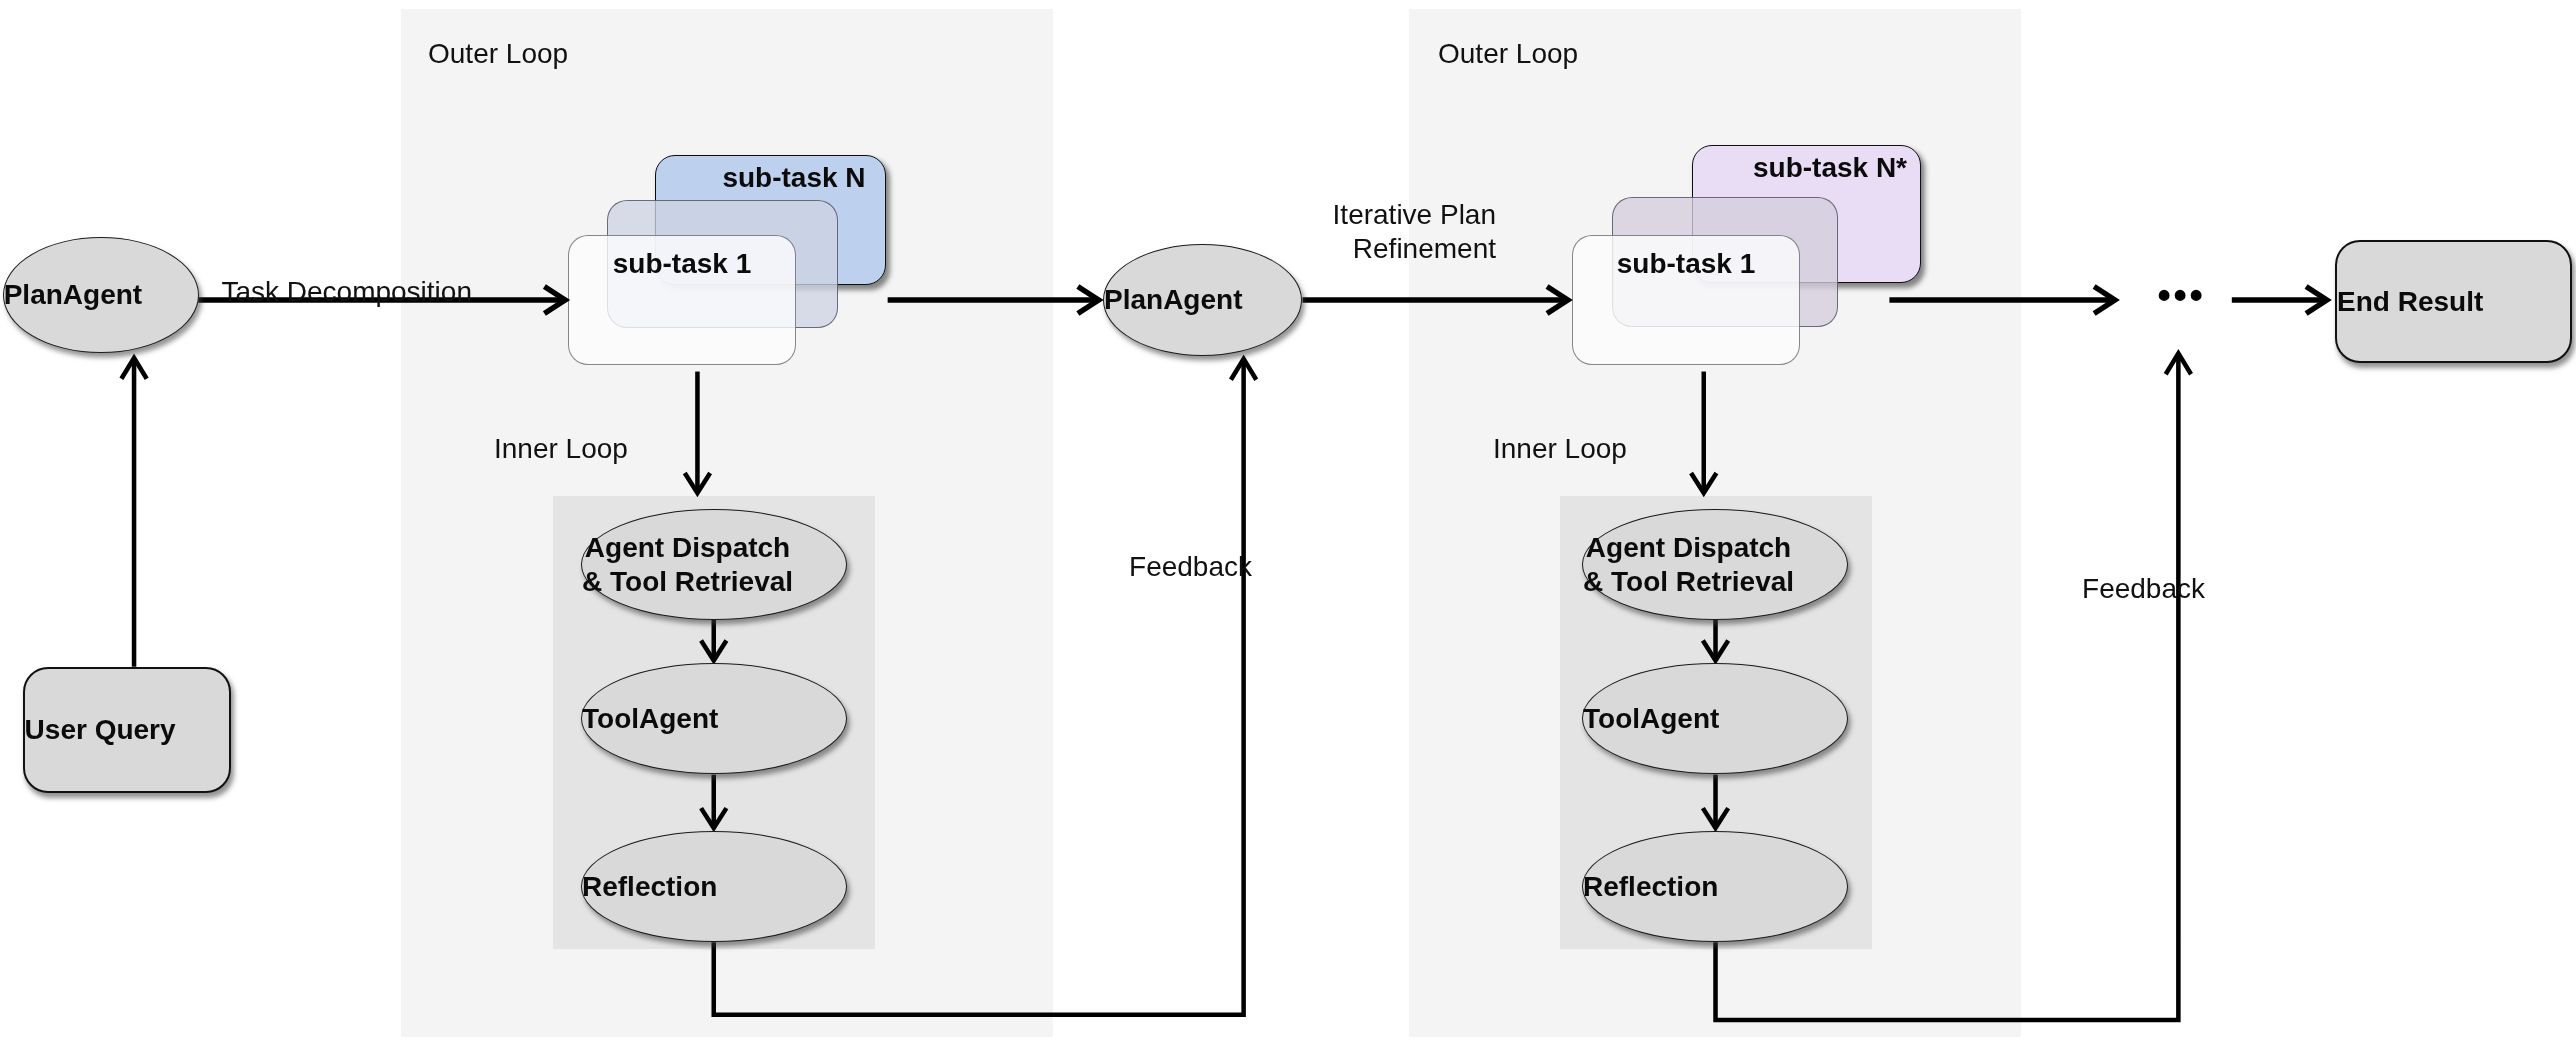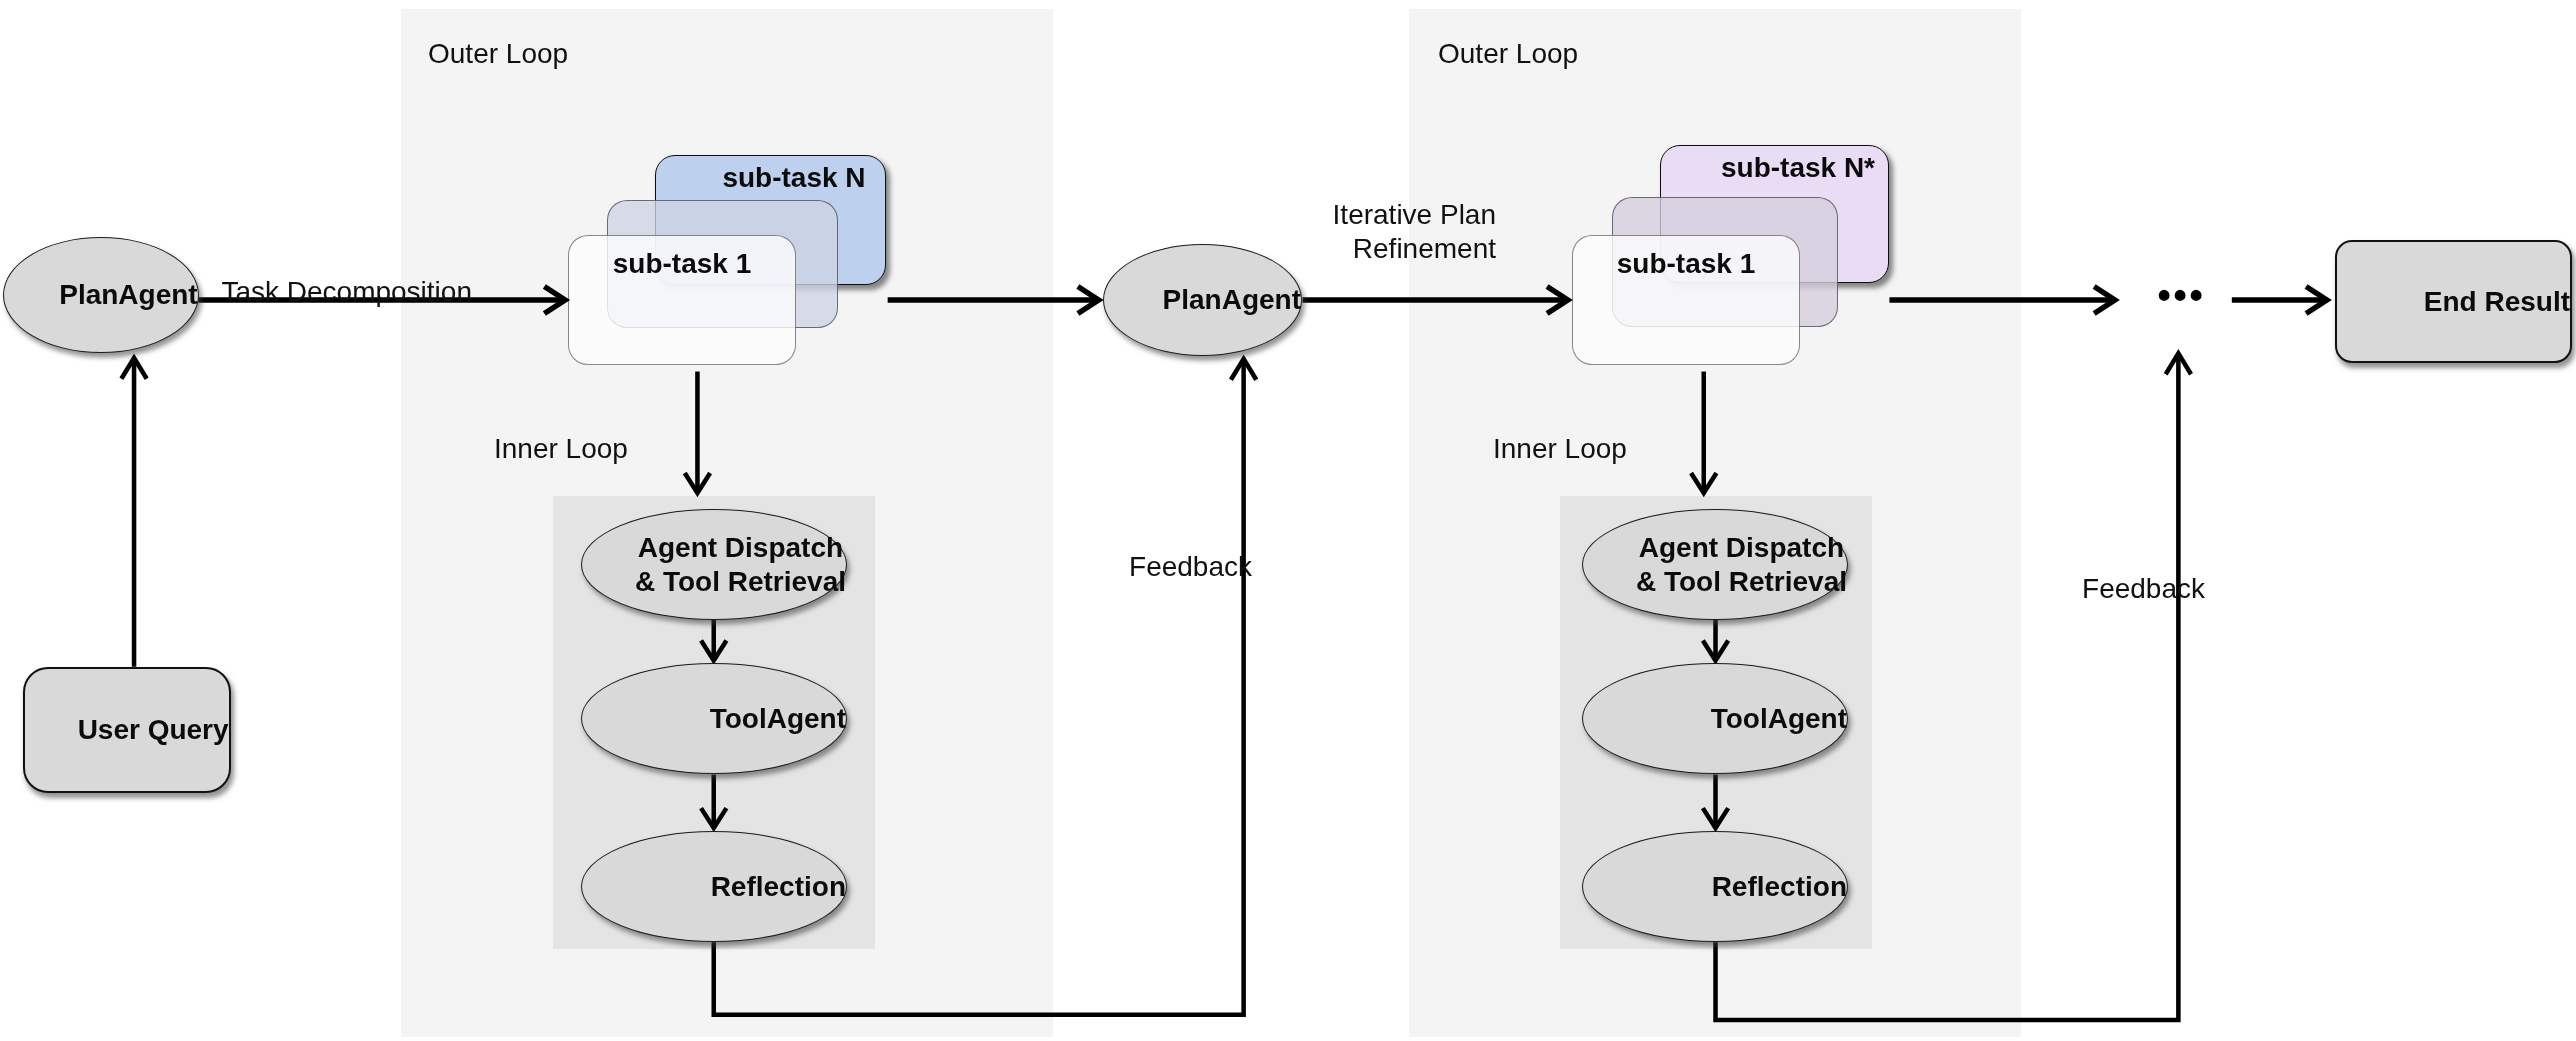--- a/index.html
+++ b/index.html
@@ -27,27 +27,27 @@
 
   
   .card{position:absolute;border-radius:20px;z-index:3;}
   .card.back{border:1.8px solid #0e0e0e;box-shadow:3.6px 4.5px 5.4px rgba(40,40,40,0.55);}
   .card.mid{border:1.8px solid rgba(45,45,60,0.65);z-index:4;}
   .card.front{border:1.8px solid rgba(55,55,65,0.6);z-index:5;}
   .card .card-label{position:absolute;left:0;right:0;text-align:center;font-weight:bold;font-size:28px;color:#0b0b0b;}
   .card.back .card-label{top:6.3px;padding-left:47px;text-align:center;}
   .card.front .card-label{top:11.8px;}
   .card-blue{background:var(--card-blue);}
-  .card-purple{background:var(--card-purple);}
+  .card-purple{background:var(--card-purple);margin-left:32px;}
   .card-mid-1{background:rgba(205,211,227,0.78);}
   .card-mid-2{background:rgba(211,205,221,0.78);}
   .card-frost{background:rgba(252,252,254,0.8);}
 
   
-  .node{position:absolute;display:flex;align-items:center;justify-content:flex-end;
+  .node{position:absolute;display:flex;align-items:center;justify-content:flex-start;
         background:var(--node-fill);color:#0b0b0b;font-weight:bold;font-size:28px;line-height:34px;
         text-align:center;z-index:7;white-space:pre-line;
         box-shadow:2.7px 4.5px 5.4px rgba(60,60,60,0.55);}
   .node.ellipse{border:1.8px solid #1b1b1b;border-radius:50%;}
   .node.rect{border:2.3px solid #111;border-radius:25px;}
 
   
   svg.edges{position:absolute;left:0;top:0;z-index:6;pointer-events:none;}
   svg.edges line,svg.edges polyline{stroke:#000;fill:none;}
   .w6{stroke-width:6px;}
@@ -127,21 +127,21 @@
 
   <div class="node ellipse" style="left:2.7px;top:237px;width:196px;height:116px;">
     <span>PlanAgent</span>
   </div>
   <div class="node rect" style="left:22.6px;top:667px;width:208px;height:126px;">
     <span>User Query</span>
   </div>
   <div class="node ellipse" style="left:1103px;top:244px;width:199px;height:112px;">
     <span>PlanAgent</span>
   </div>
-  <div class="node rect" style="left:2335px;top:240px;width:237px;height:123px;border-radius:17px;">
+  <div class="node rect" style="left:2335px;top:240px;width:237px;height:123px;">
     <span>End Result</span>
   </div>
 
   <div class="node ellipse" style="left:581px;top:509px;width:266px;height:111px;">
     <span>Agent Dispatch
 &amp; Tool Retrieval</span>
   </div>
   <div class="node ellipse" style="left:581px;top:663px;width:266px;height:111px;">
     <span>ToolAgent</span>
   </div>

